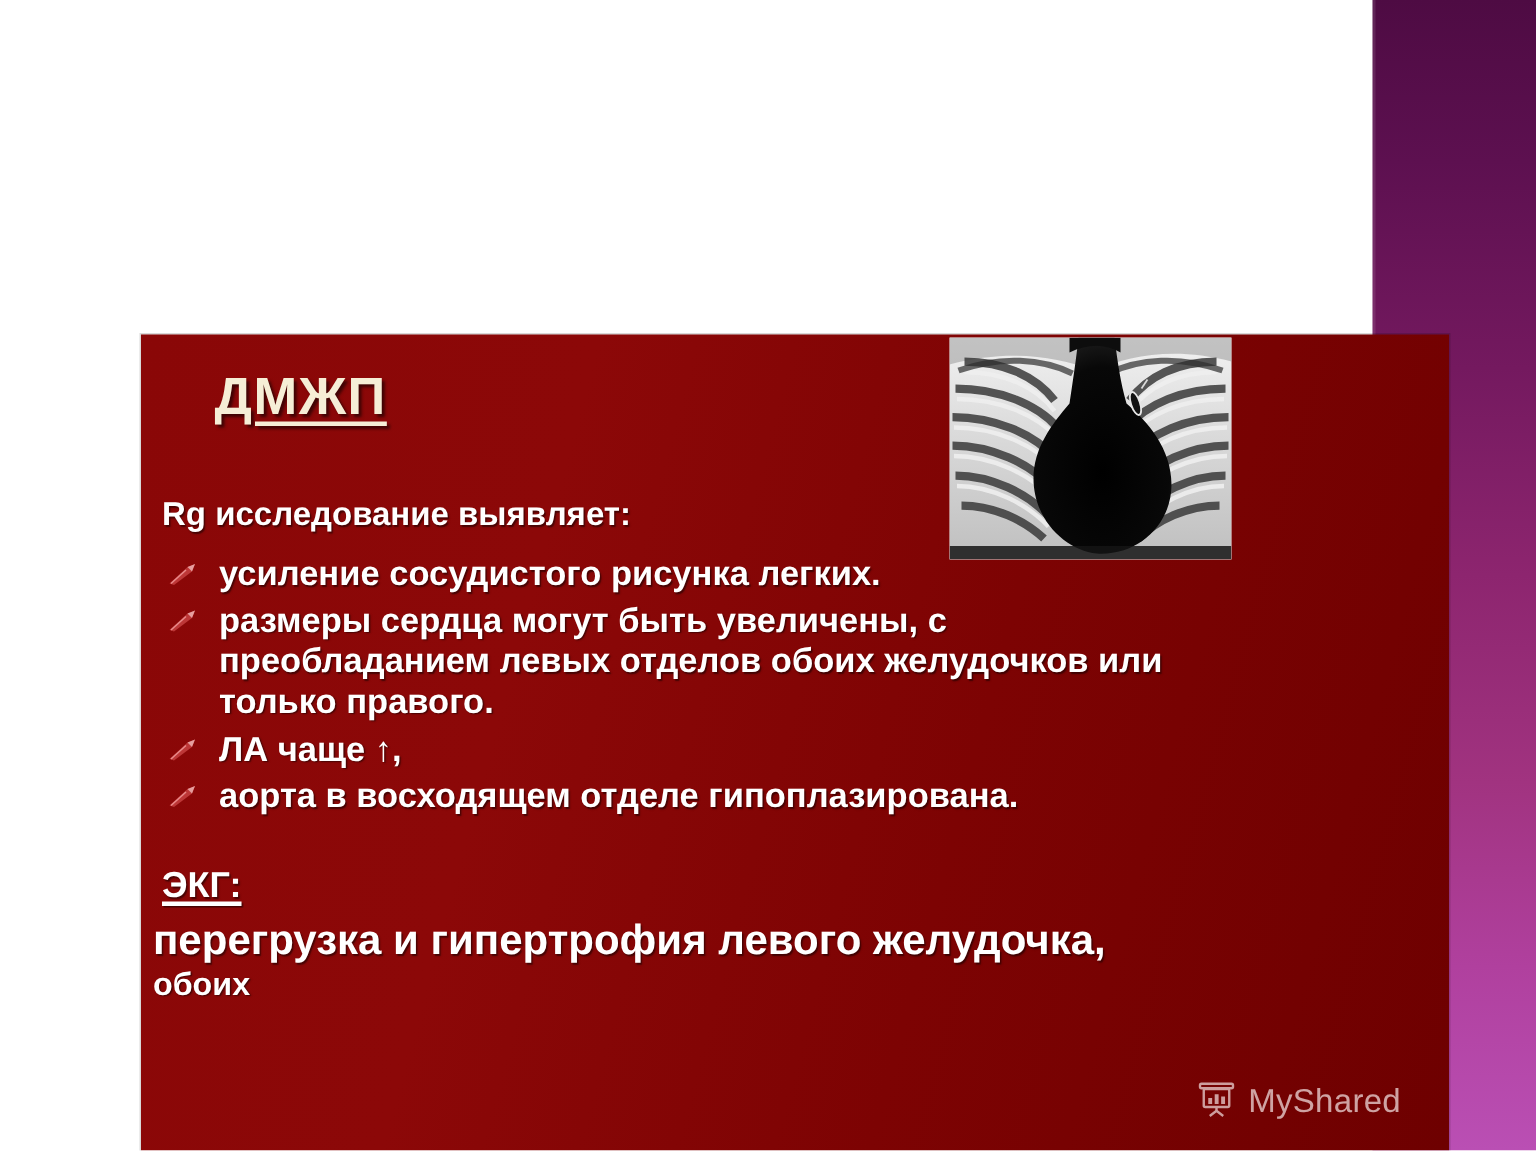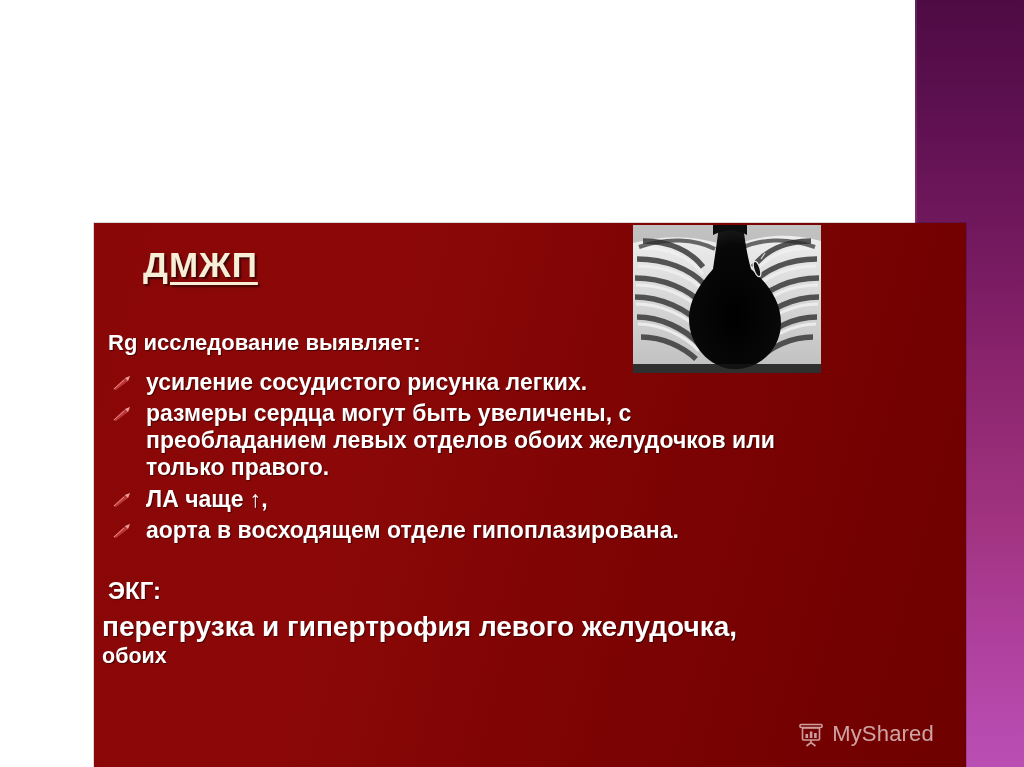--- a/index.html
+++ b/index.html
@@ -135,34 +135,35 @@
     height: 16px;
   }
   .bullet-icon svg { display:block; width:100%; height:100%; }
 
   #ecg-head {
     left: 14px;
     top: 355px;
     font-size: 24px;
   }
   #ecg-head span {
+    text-decoration: underline;
     text-decoration-thickness: 3px;
     text-underline-offset: 3px;
   }
   #ecg-l1 { left: 8px;  top: 388px; font-size: 28px; }
   #ecg-l2 { left: 8px;  top: 421px; font-size: 21.5px; }
   #ecg-l3 { left: 14px; top: 455px; font-size: 21.5px; }
 
   
   #watermark {
     position: absolute;
     right: 32px;
     bottom: 20px;
     display: flex;
-    align-items: flex-end;
+    align-items: flex-start;
     gap: 8px;
     opacity: .72;
   }
   #watermark .wm-icon { width: 26px; height: 24px; }
   #watermark .wm-icon svg { display:block; width:100%; height:100%; }
   #watermark .wm-text {
     color: #f3e2e2;
     font-size: 22px;
     letter-spacing: .2px;
     font-weight: 400;

